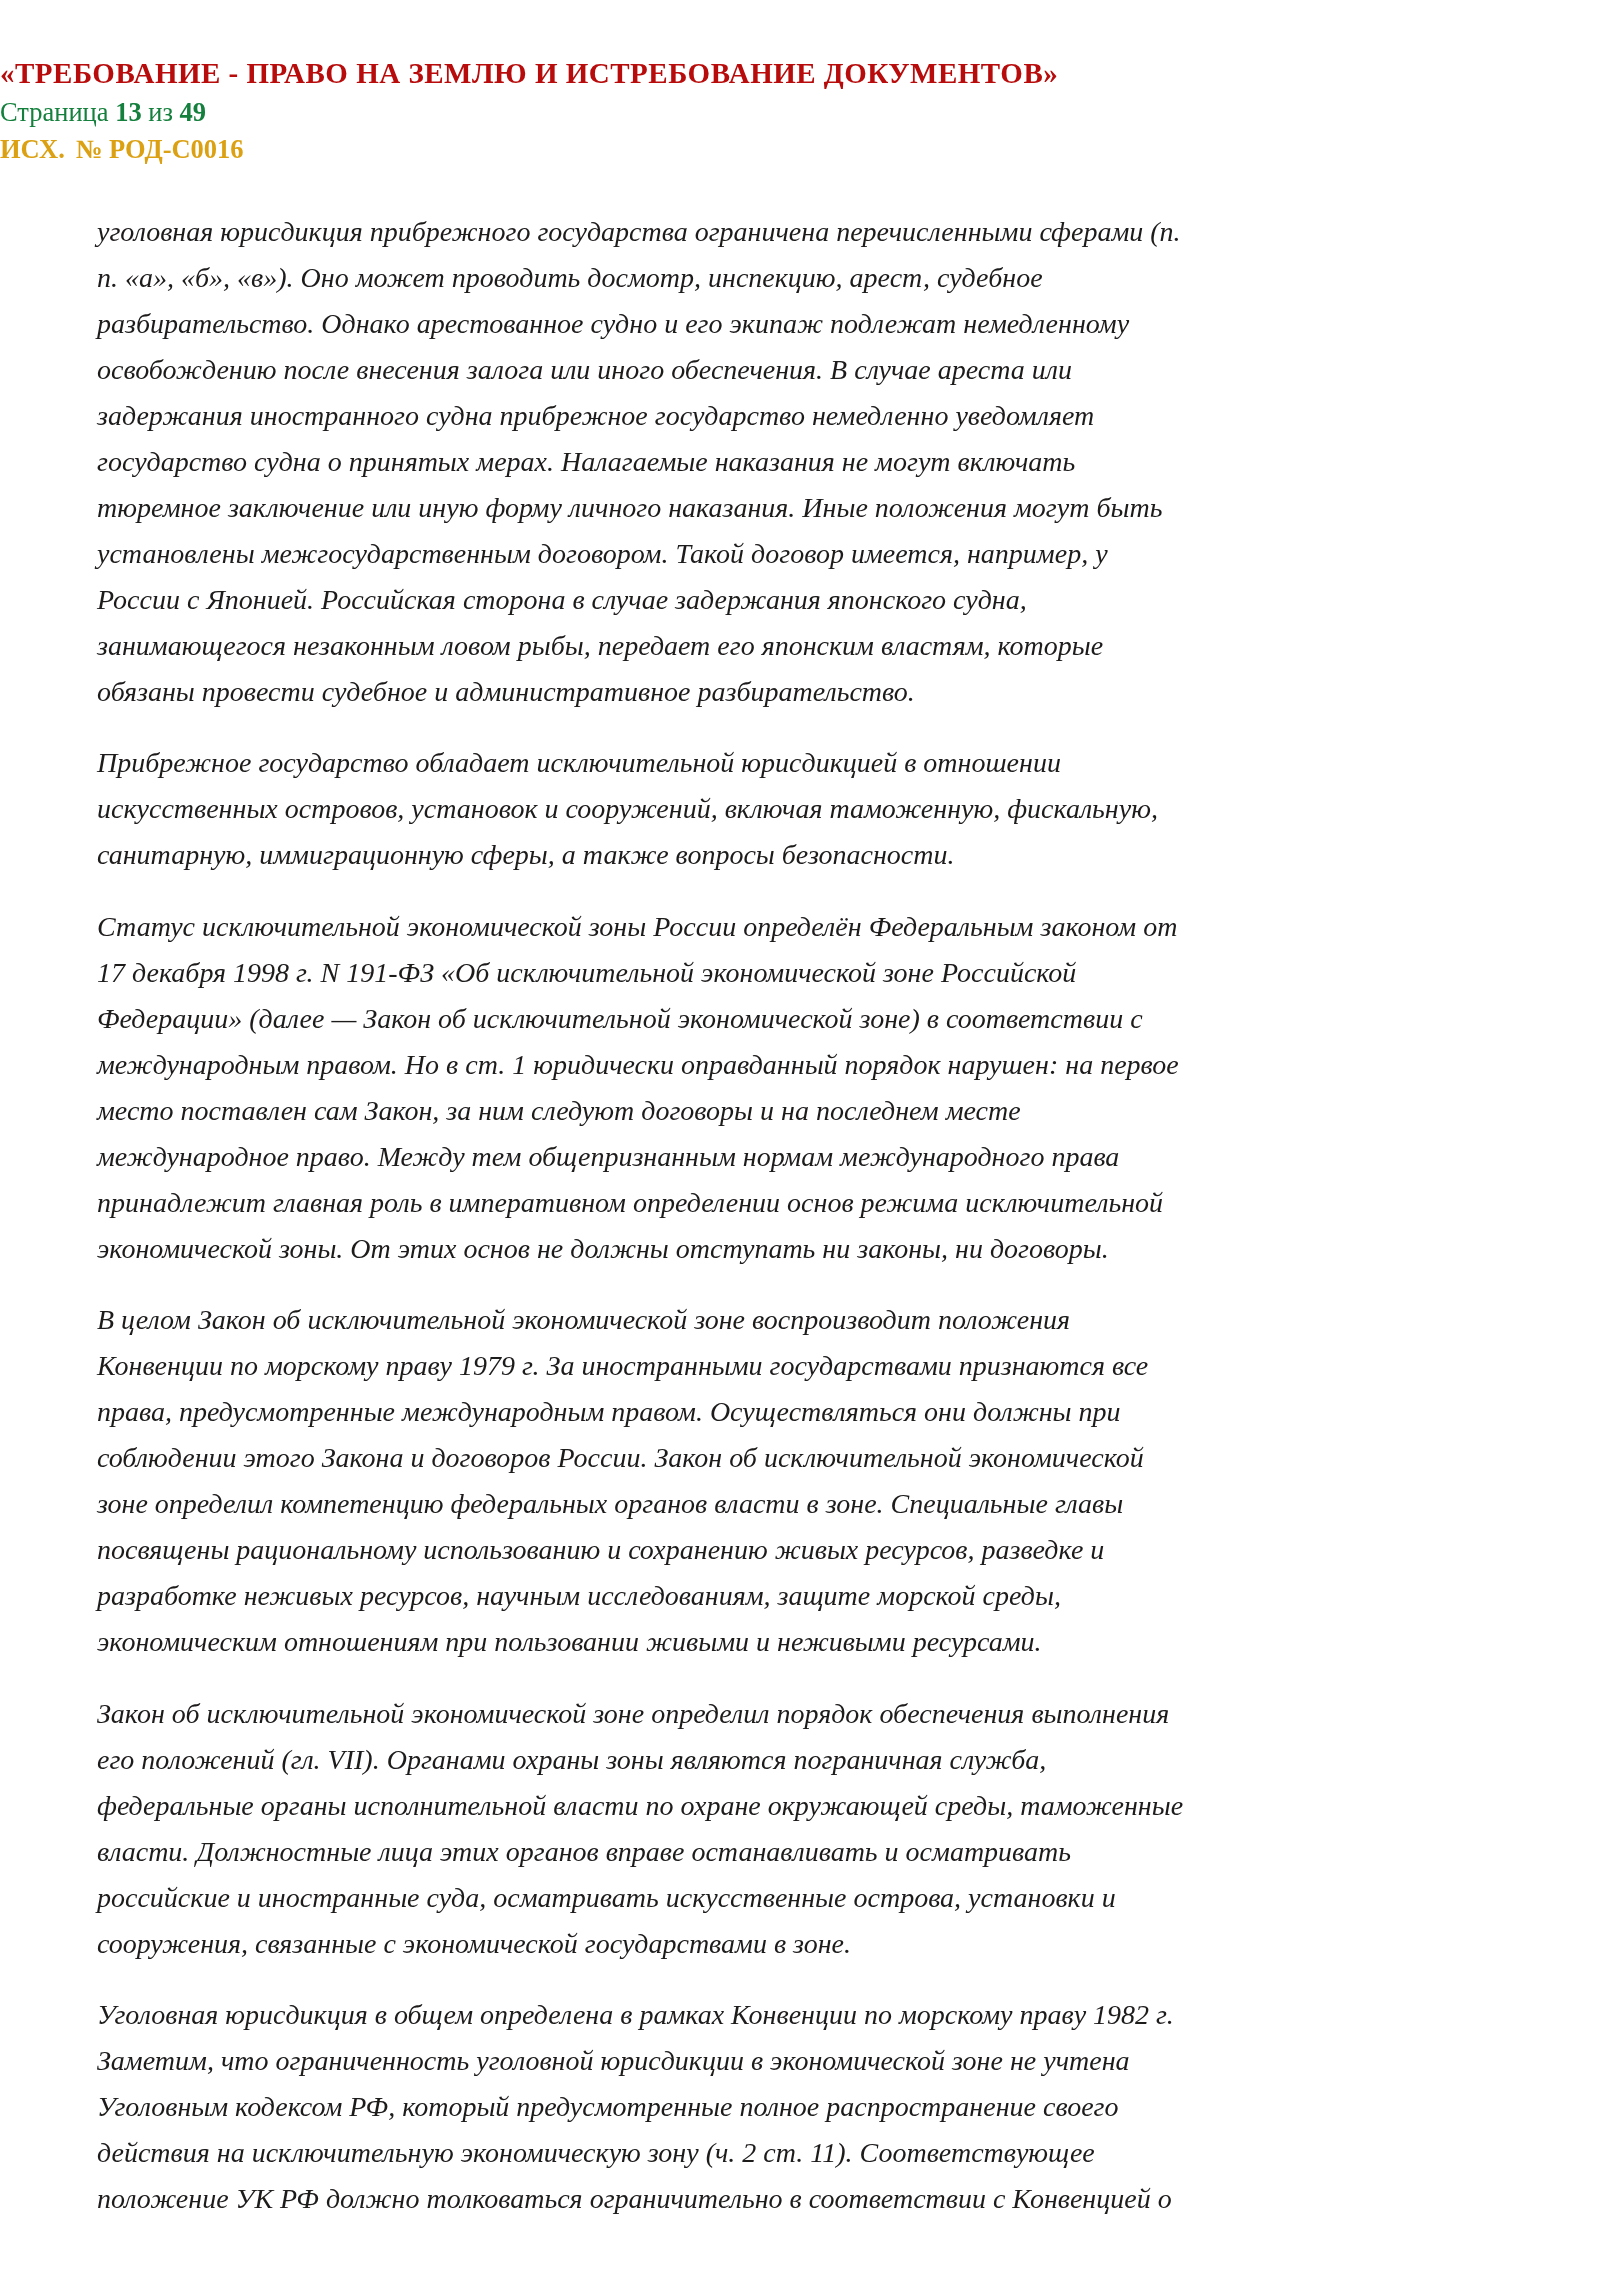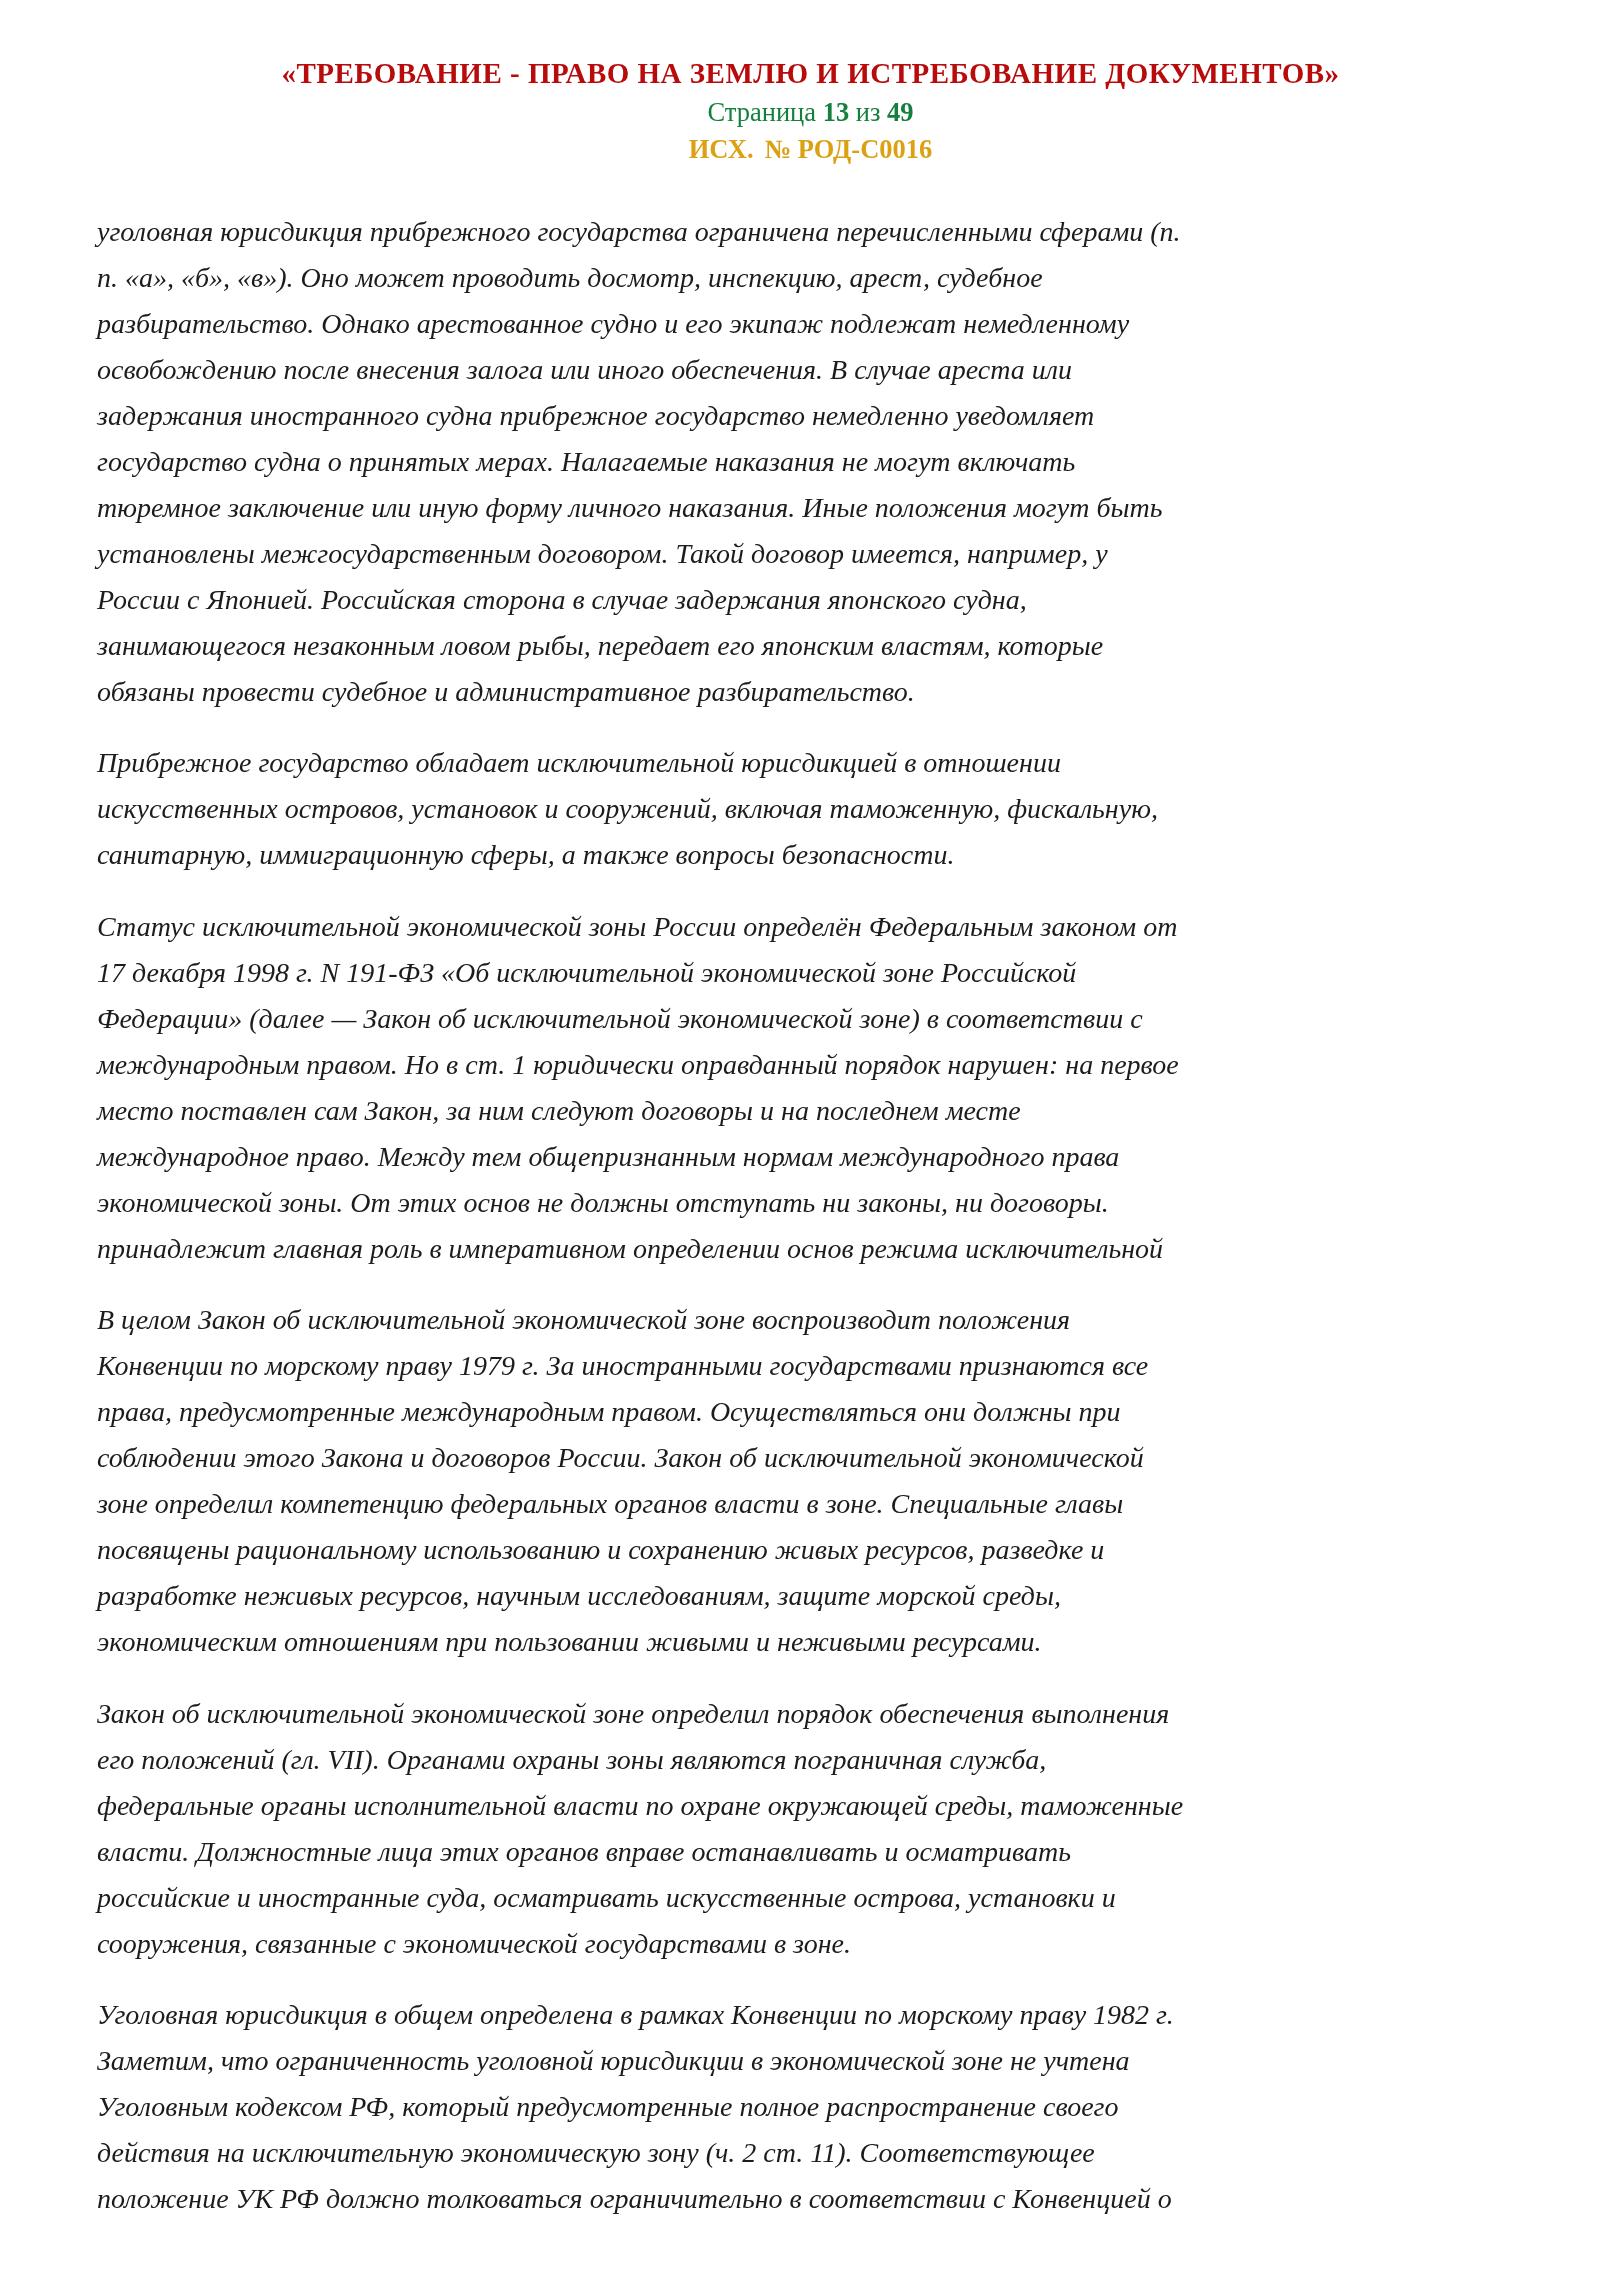--- a/index.html
+++ b/index.html
@@ -10,21 +10,20 @@
   .page {
     position: relative;
     width: 1621px;
     height: 2293px;
     background: #ffffff;
     overflow: hidden;
     font-family: "Liberation Serif", serif;
   }
   header.doc-header {
     padding-top: 55px;
-    text-align: center;
   }
   .doc-title {
     color: #b80b0b;
     font-size: 29px;
     font-weight: bold;
     letter-spacing: 0.5px;
     line-height: 37px;
   }
   .page-line {
     margin-top: 3.9px;
@@ -96,22 +95,22 @@
         <span class="line">искусственных островов, установок и сооружений, включая таможенную, фискальную,</span>
         <span class="line">санитарную, иммиграционную сферы, а также вопросы безопасности.</span>
       </p>
       <p class="para">
         <span class="line">Статус исключительной экономической зоны России определён Федеральным законом от</span>
         <span class="line">17 декабря 1998 г. N 191-ФЗ «Об исключительной экономической зоне Российской</span>
         <span class="line">Федерации» (далее — Закон об исключительной экономической зоне) в соответствии с</span>
         <span class="line">международным правом. Но в ст. 1 юридически оправданный порядок нарушен: на первое</span>
         <span class="line">место поставлен сам Закон, за ним следуют договоры и на последнем месте</span>
         <span class="line">международное право. Между тем общепризнанным нормам международного права</span>
+        <span class="line">принадлежит главная роль в императивном определении основ режима исключительной</span>
         <span class="line">экономической зоны. От этих основ не должны отступать ни законы, ни договоры.</span>
-        <span class="line">принадлежит главная роль в императивном определении основ режима исключительной</span>
       </p>
       <p class="para">
         <span class="line">В целом Закон об исключительной экономической зоне воспроизводит положения</span>
         <span class="line">Конвенции по морскому праву 1979 г. За иностранными государствами признаются все</span>
         <span class="line">права, предусмотренные международным правом. Осуществляться они должны при</span>
         <span class="line">соблюдении этого Закона и договоров России. Закон об исключительной экономической</span>
         <span class="line">зоне определил компетенцию федеральных органов власти в зоне. Специальные главы</span>
         <span class="line">посвящены рациональному использованию и сохранению живых ресурсов, разведке и</span>
         <span class="line">разработке неживых ресурсов, научным исследованиям, защите морской среды,</span>
         <span class="line">экономическим отношениям при пользовании живыми и неживыми ресурсами.</span>

